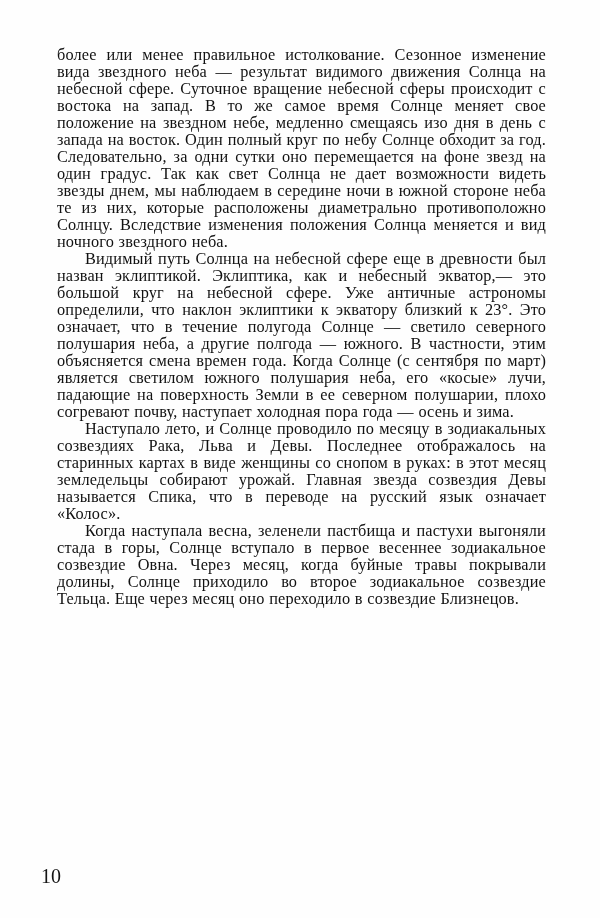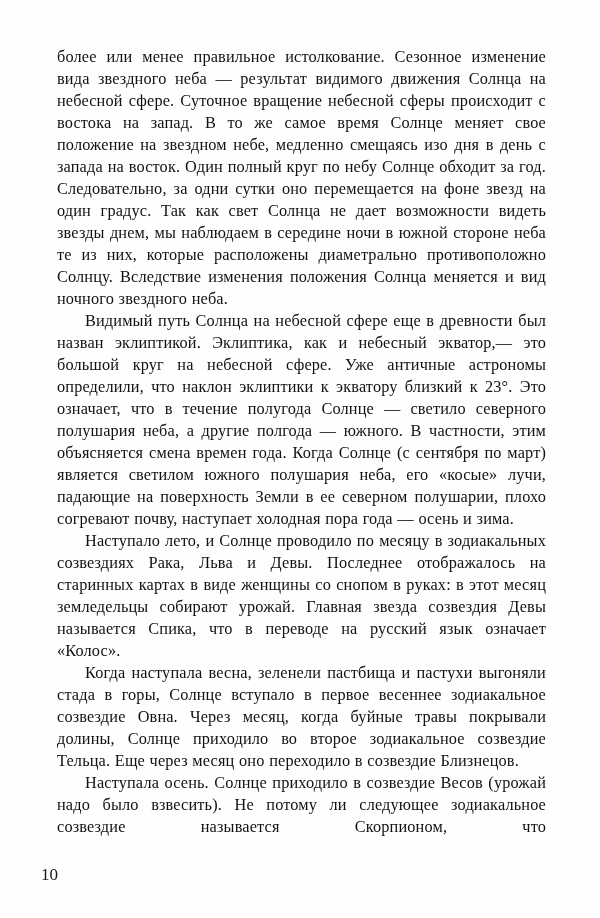--- a/index.html
+++ b/index.html
@@ -32,61 +32,60 @@
     top: 46px;
     width: 489px;
   }
 
   .para {
     margin: 0;
     text-align: justify;
     text-align-last: left;
     text-indent: 28px;
     font-size: 16.3px;
-    line-height: 22px;
+    line-height: 17px;
     letter-spacing: 0.15px;
     word-spacing: 0.4px;
     hyphens: manual;
     -webkit-hyphens: manual;
   }
 
   
   .para.cont {
     text-indent: 0;
   }
 
   
   .para.last {
     text-align-last: justify;
   }
 
   #folio {
     position: absolute;
     left: 41px;
     top: 866px;
-    font-size: 17px;
+    font-size: 20px;
     line-height: 1;
     color: #141414;
   }
 </style>
 </head>
 <body>
 
 <div id="page">
 
   <div id="textblock">
 
     <p class="para cont">более или менее правильное истолкование. Сезонное изменение вида звездного неба — результат видимого движения Солнца на небесной сфере. Суточное вращение небесной сферы происходит с востока на запад. В то же самое время Солнце меняет свое положение на звездном небе, медленно смещаясь изо дня в день с запада на восток. Один полный круг по небу Солнце обходит за год. Следовательно, за одни сутки оно перемещается на фоне звезд на один градус. Так как свет Солнца не дает возможности видеть звезды днем, мы наблюдаем в середине ночи в южной стороне неба те из них, которые расположены диаметрально противоположно Солнцу. Вследствие изменения положения Солнца меняется и вид ночного звездного неба.</p>
 
     <p class="para">Видимый путь Солнца на небесной сфере еще в древности был назван эклиптикой. Эклиптика, как и небесный экватор,— это большой круг на небесной сфере. Уже античные астрономы определили, что наклон эклиптики к экватору близкий к 23°. Это означает, что в течение полугода Солнце — светило северного полушария неба, а другие полгода — южного. В частности, этим объясняется смена времен года. Когда Солнце (с сентября по март) является светилом южного полушария неба, его «косые» лучи, падающие на поверхность Земли в ее северном полушарии, плохо согревают почву, наступает холодная пора года — осень и зима.</p>
 
 
     <p class="para">Наступало лето, и Солнце проводило по месяцу в зодиакальных созвездиях Рака, Льва и Девы. Последнее отображалось на старинных картах в виде женщины со снопом в руках: в этот месяц земледельцы собирают урожай. Главная звезда созвездия Девы называется Спика, что в переводе на русский язык означает «Колос».</p>
 
     <p class="para">Когда наступала весна, зеленели пастбища и пастухи выгоняли стада в горы, Солнце вступало в первое весеннее зодиакальное созвездие Овна. Через месяц, когда буйные травы покрывали долины, Солнце приходило во второе зодиакальное созвездие Тельца. Еще через месяц оно переходило в созвездие Близнецов.</p>
 
-    <p class="para last">Наступала осень. Солнце приходило в созвездие Весов (урожай надо было взвесить). Не потому ли следующее зодиакальное созвездие называется Скорпионом, что</p>
 
   </div>
 
   <div id="folio">10</div>
 
 </div>
 
 </body></html>

